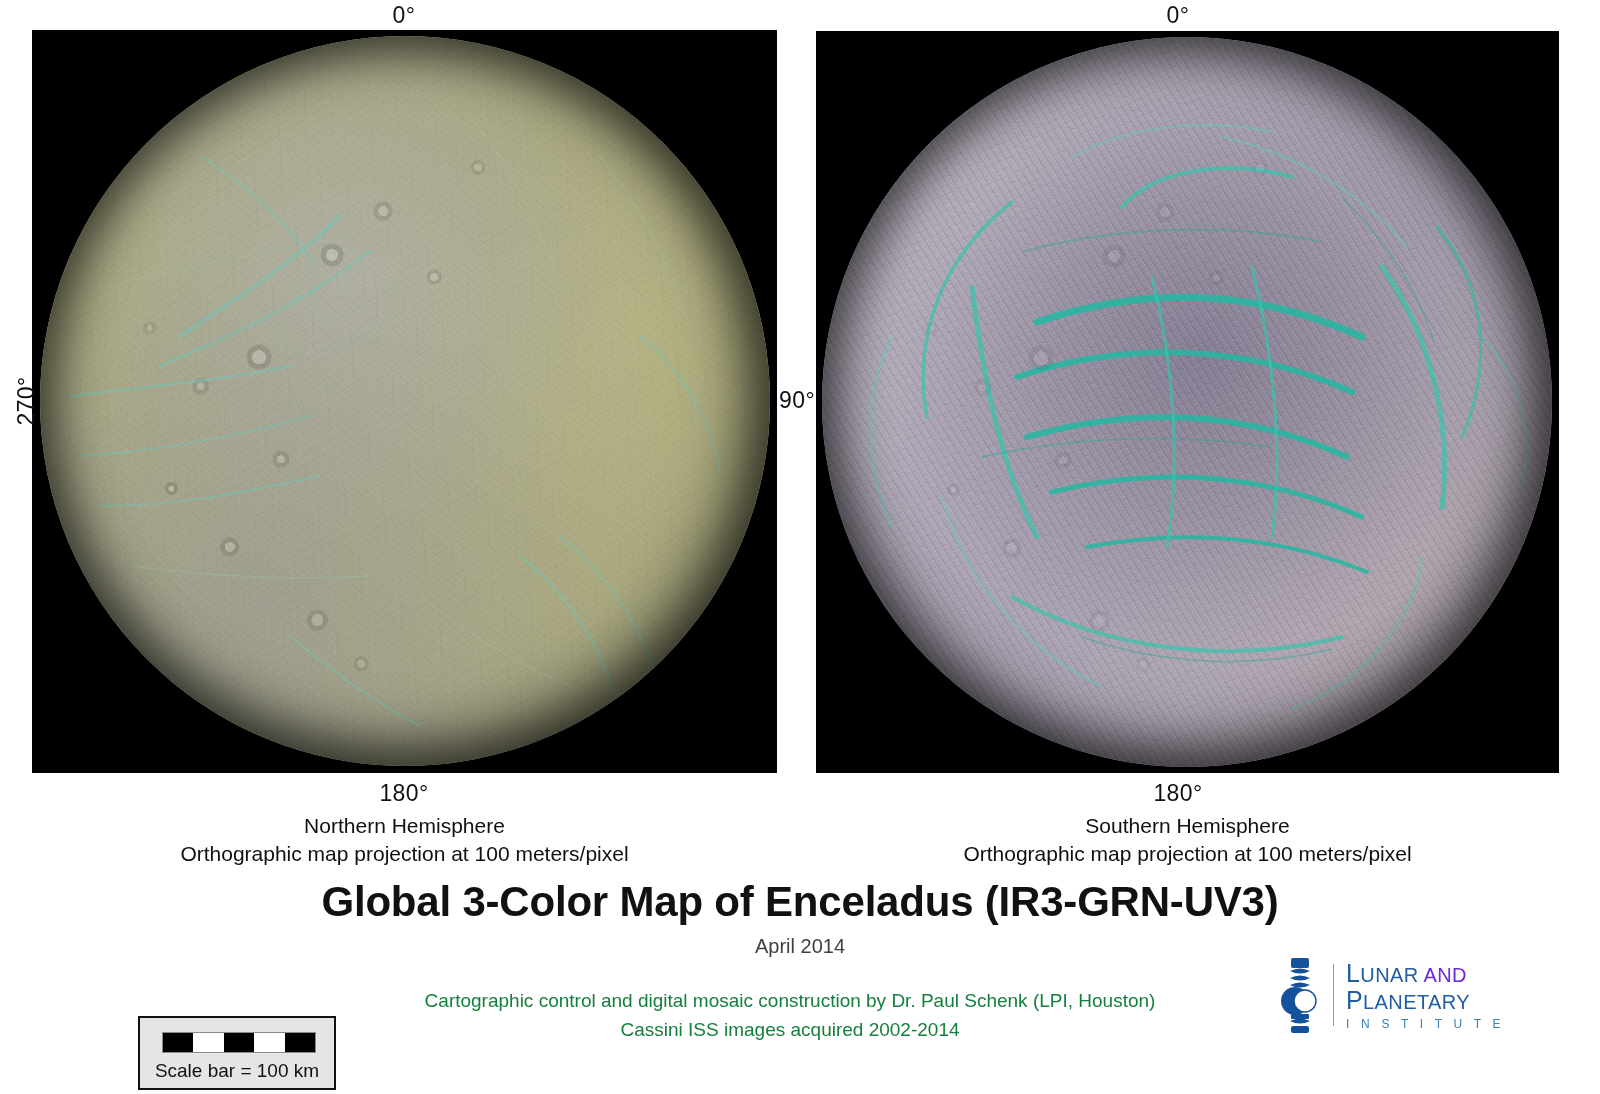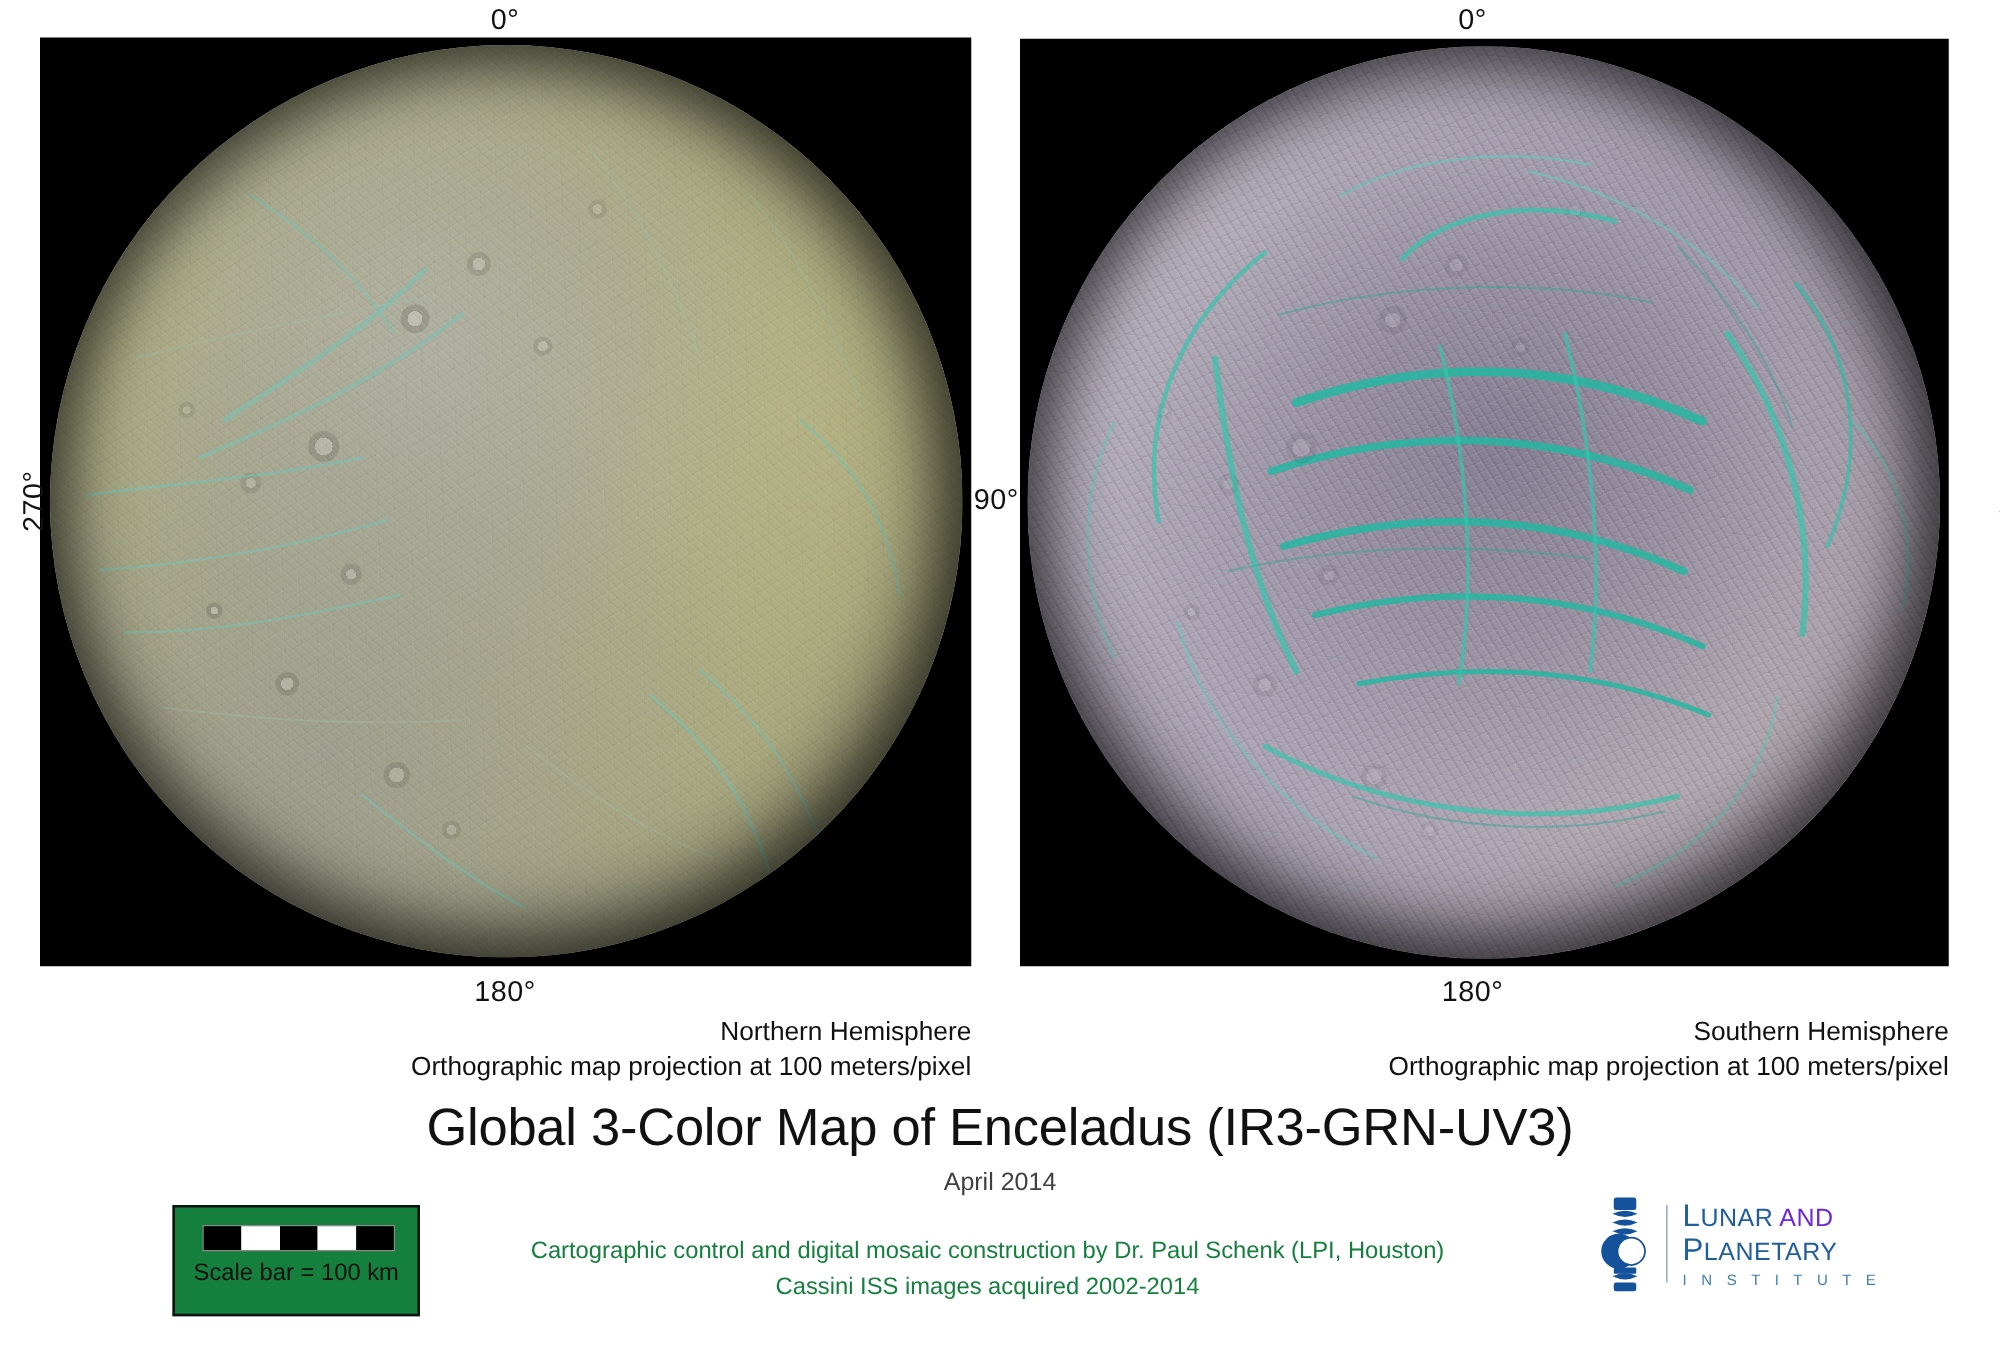--- a/index.html
+++ b/index.html
@@ -107,35 +107,35 @@
   #deg-n-bot  { left: 404px;  top: 780px; transform: translateX(-50%); }
   #deg-n-left { left: 2px;    top: 401px; transform: translateY(-50%) rotate(-90deg); transform-origin: center; }
   #deg-mid    { left: 797px;  top: 400px; transform: translate(-50%,-50%); }
   #deg-s-top  { left: 1178px; top: 2px;   transform: translateX(-50%); }
   #deg-s-bot  { left: 1178px; top: 780px; transform: translateX(-50%); }
   #deg-s-right{ left: 1583px; top: 401px; transform: translateY(-50%) rotate(90deg); transform-origin: center; }
 
   
   .caption {
     position: absolute;
-    text-align: right;
+    text-align: center;
     font-size: 21px;
     line-height: 28px;
     color: #111;
   }
   #cap-north { left: 32px;  top: 812px; width: 745px; }
   #cap-south { left: 816px; top: 812px; width: 743px; }
 
   
   #main-title {
     position: absolute;
     left: 0; top: 878px; width: 1600px;
     text-align: center;
     font-size: 42px;
-    font-weight: 400;
+    font-weight: 700;
     letter-spacing: -0.2px;
     color: #111;
   }
   #subtitle {
     position: absolute;
     left: 0; top: 935px; width: 1600px;
     text-align: center;
     font-size: 20px;
     color: #404040;
   }
@@ -144,24 +144,24 @@
     left: 340px; top: 986px; width: 900px;
     text-align: center;
     font-size: 19px;
     line-height: 29px;
     color: #15803d;
   }
 
   
   #scalebar-box {
     position: absolute;
-    left: 138px; top: 964px;
-    width: 198px; height: 89px;
+    left: 138px; top: 1016px;
+    width: 198px; height: 74px;
     border: 2px solid #111;
-    background: #15803d;
+    background: #e5e5e5;
     box-sizing: border-box;
   }
   #scalebar-bar {
     position: absolute;
     left: 22px; top: 14px;
     width: 152px; height: 19px;
     display: flex;
     border: 1px solid #8b8b8b;
     box-sizing: content-box;
   }

